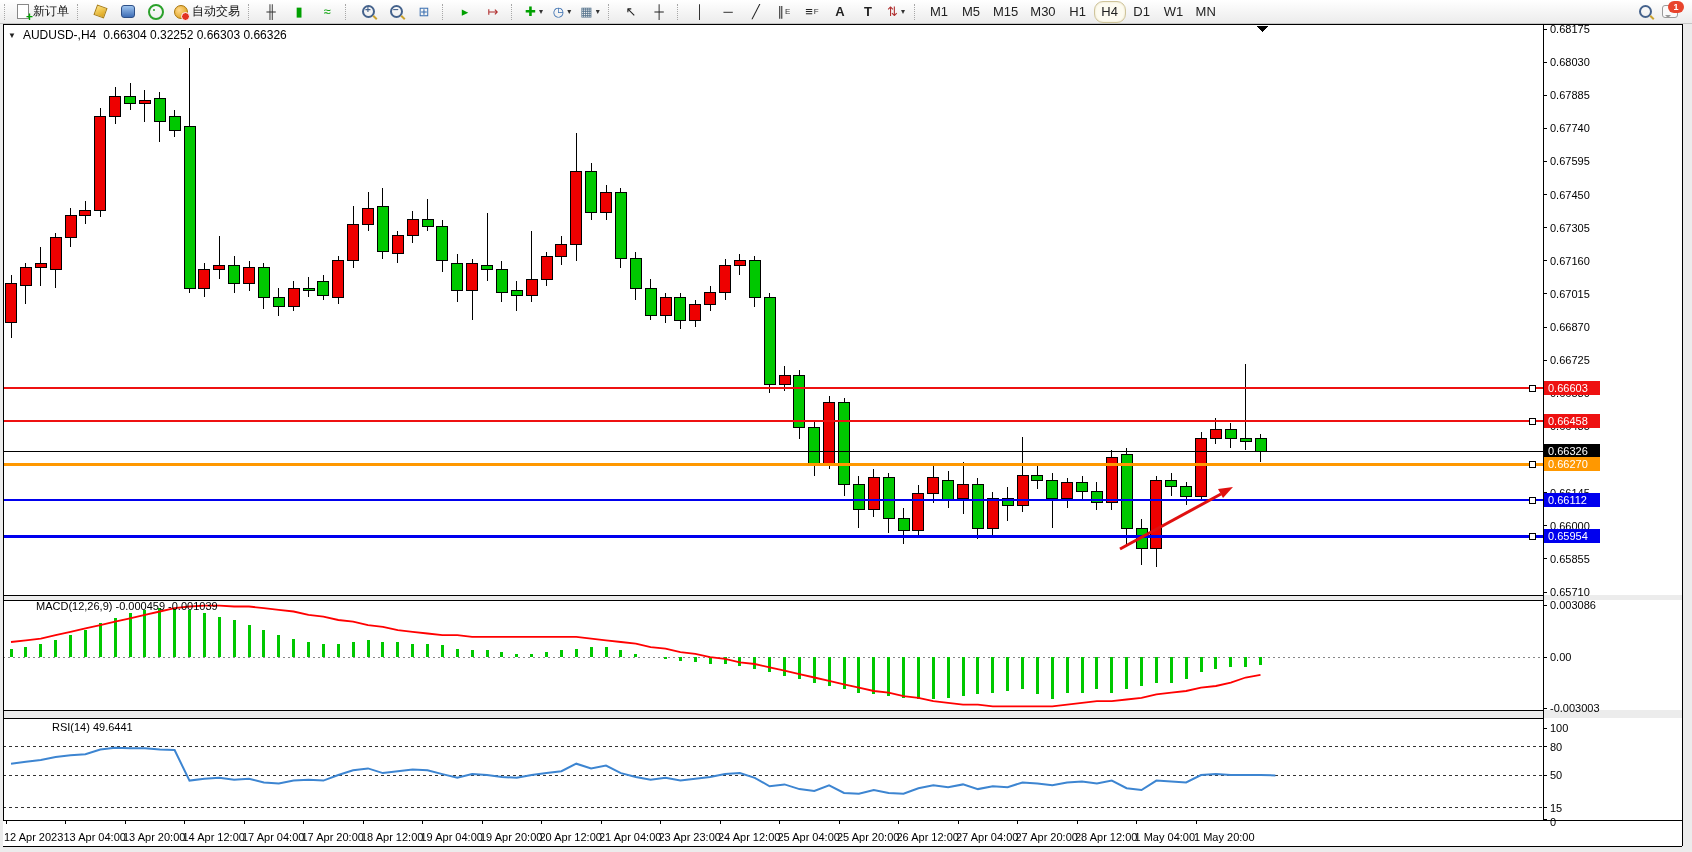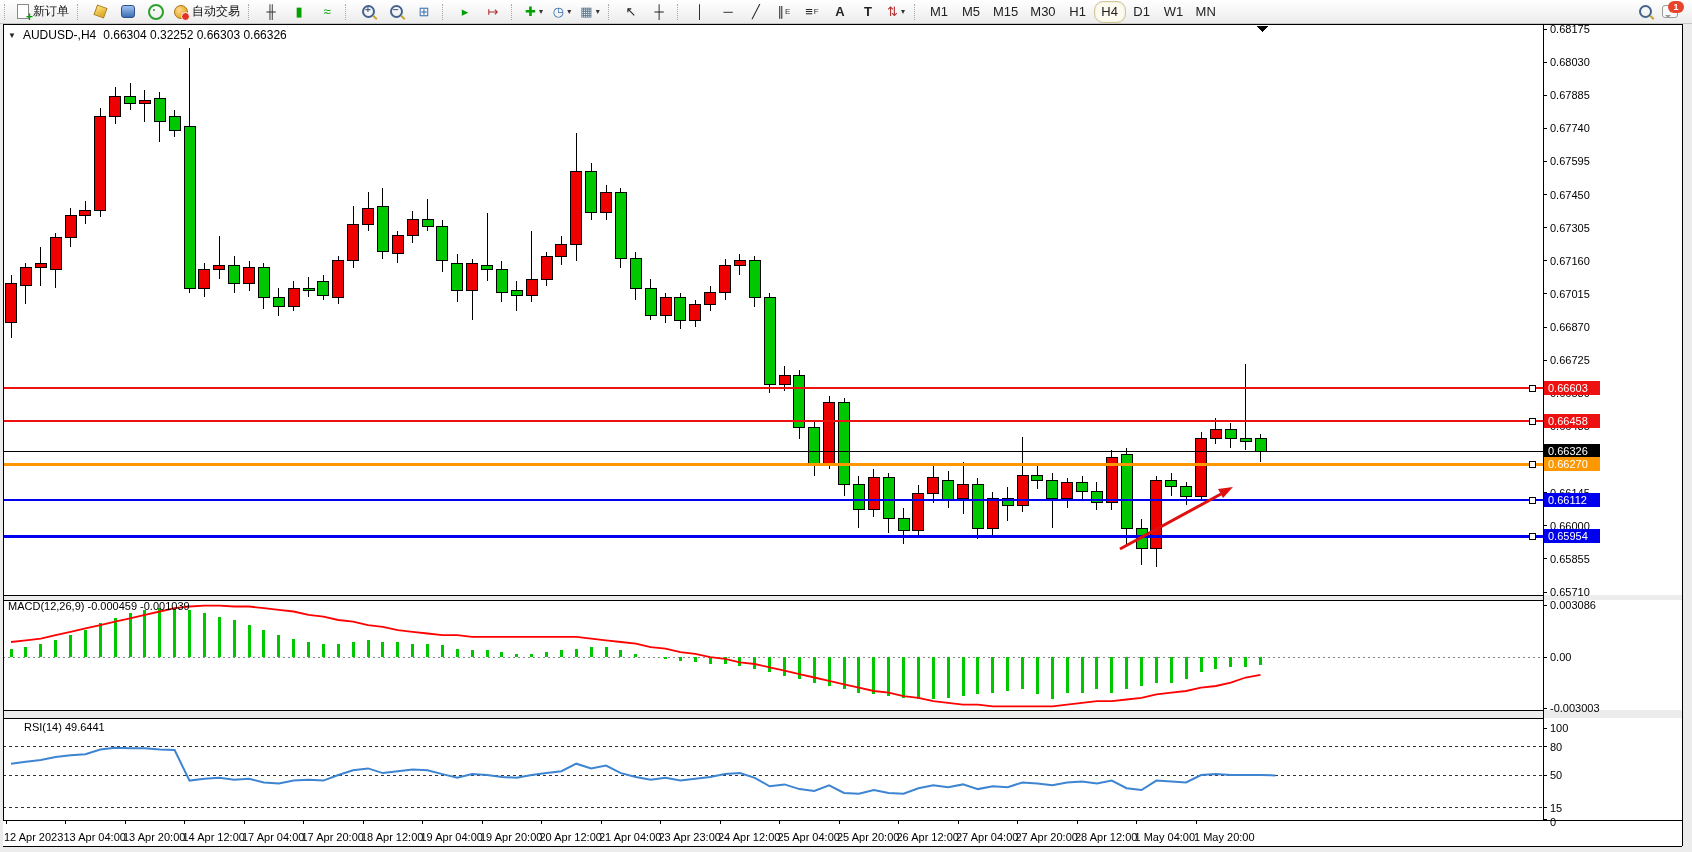--- a/index.html
+++ b/index.html
@@ -45,21 +45,21 @@
   .ic-chat{width:14px;height:11px;background:#fafafa;border:1px solid #9a9a9a;border-radius:3px;}
   .ic-chat::before{content:"";position:absolute;left:2px;bottom:-4px;border:3px solid transparent;
                    border-top-color:#9a9a9a;}
   .badge{position:absolute;right:-7px;top:-5px;min-width:12px;height:12px;border-radius:7px;
          background:#e8442c;color:#fff;font-size:9px;font-weight:bold;display:flex;
          align-items:center;justify-content:center;padding:0 2px;}
   
   .chart-title{position:absolute;left:8px;top:28px;font-size:12px;color:#000;
                display:flex;align-items:center;gap:7px;z-index:5;}
   .sym-caret{font-size:8px;color:#222;}
-  .pane-label{position:absolute;font-size:11px;color:#000;z-index:5;}
+  .pane-label{position:absolute;font-size:11px;color:#000;z-index:5;margin-left:28px;}
   svg{position:absolute;left:0;top:0;}
   text{font-family:"Liberation Sans",sans-serif;}
 </style>
 </head>
 <body>
 
 <div class="app">
   <div class="toolbar" id="toolbar">
       <span class="tb-grip"></span>
       <div class="tb-btn">

